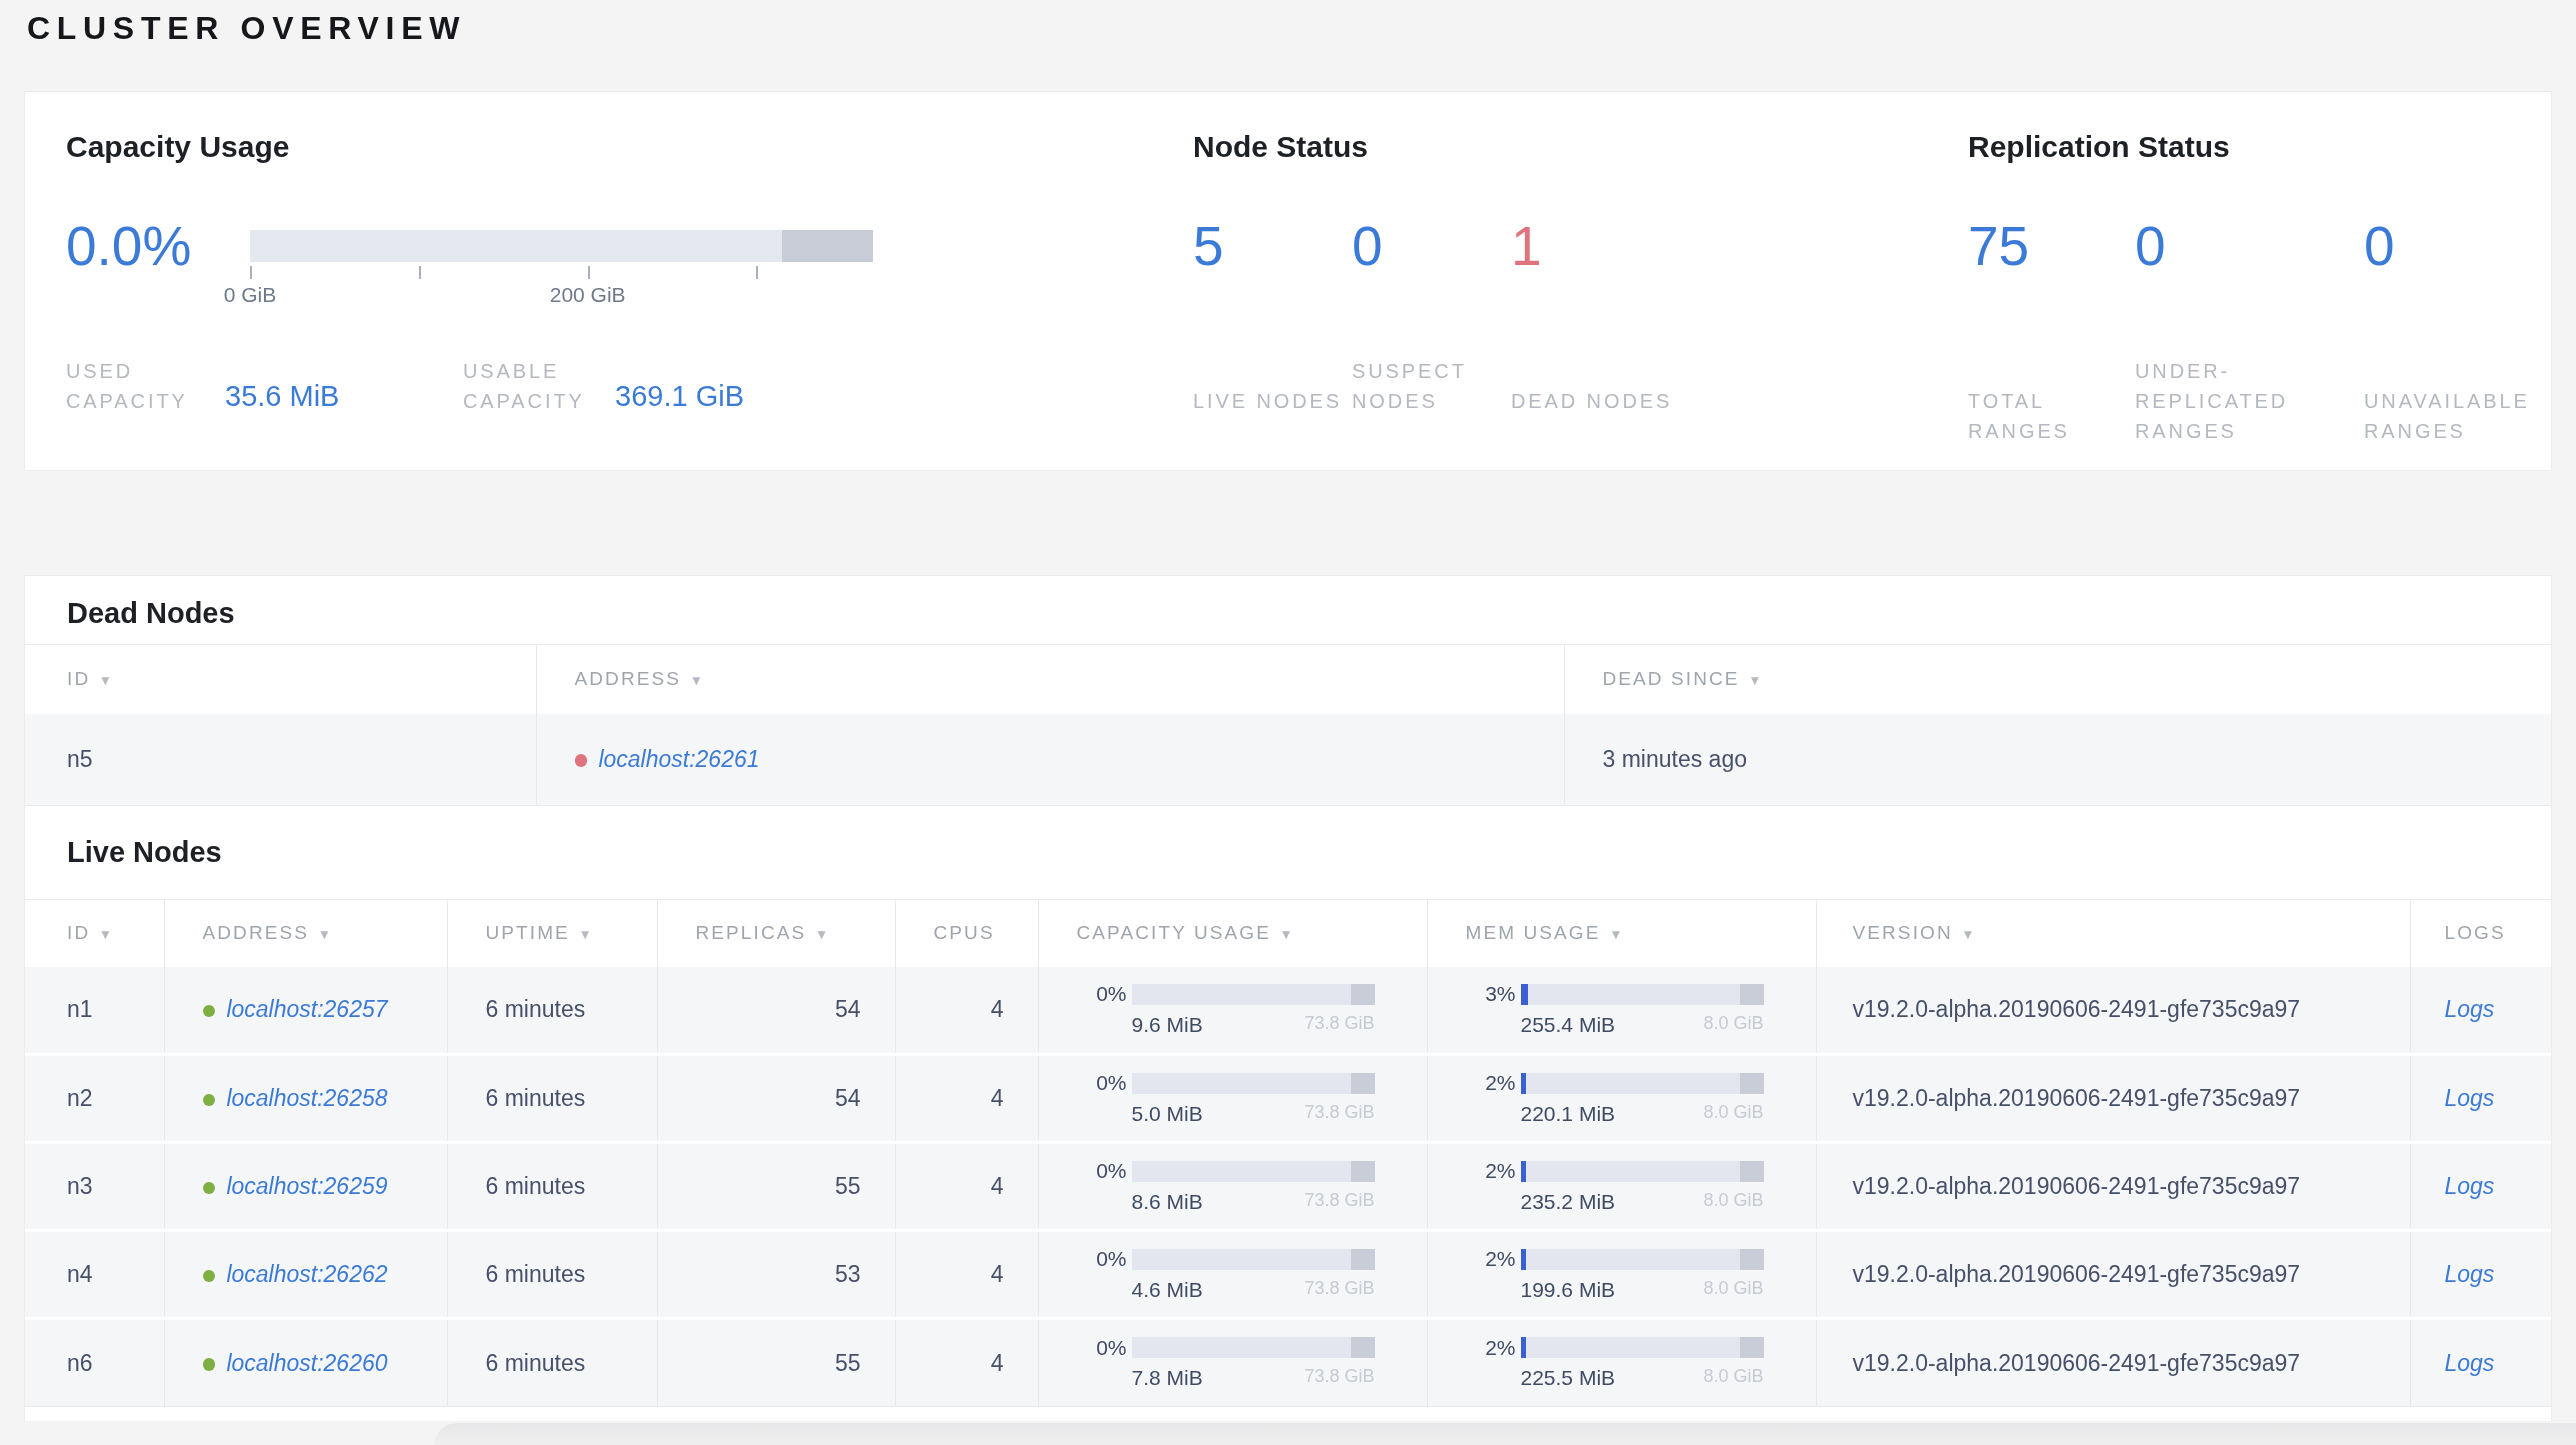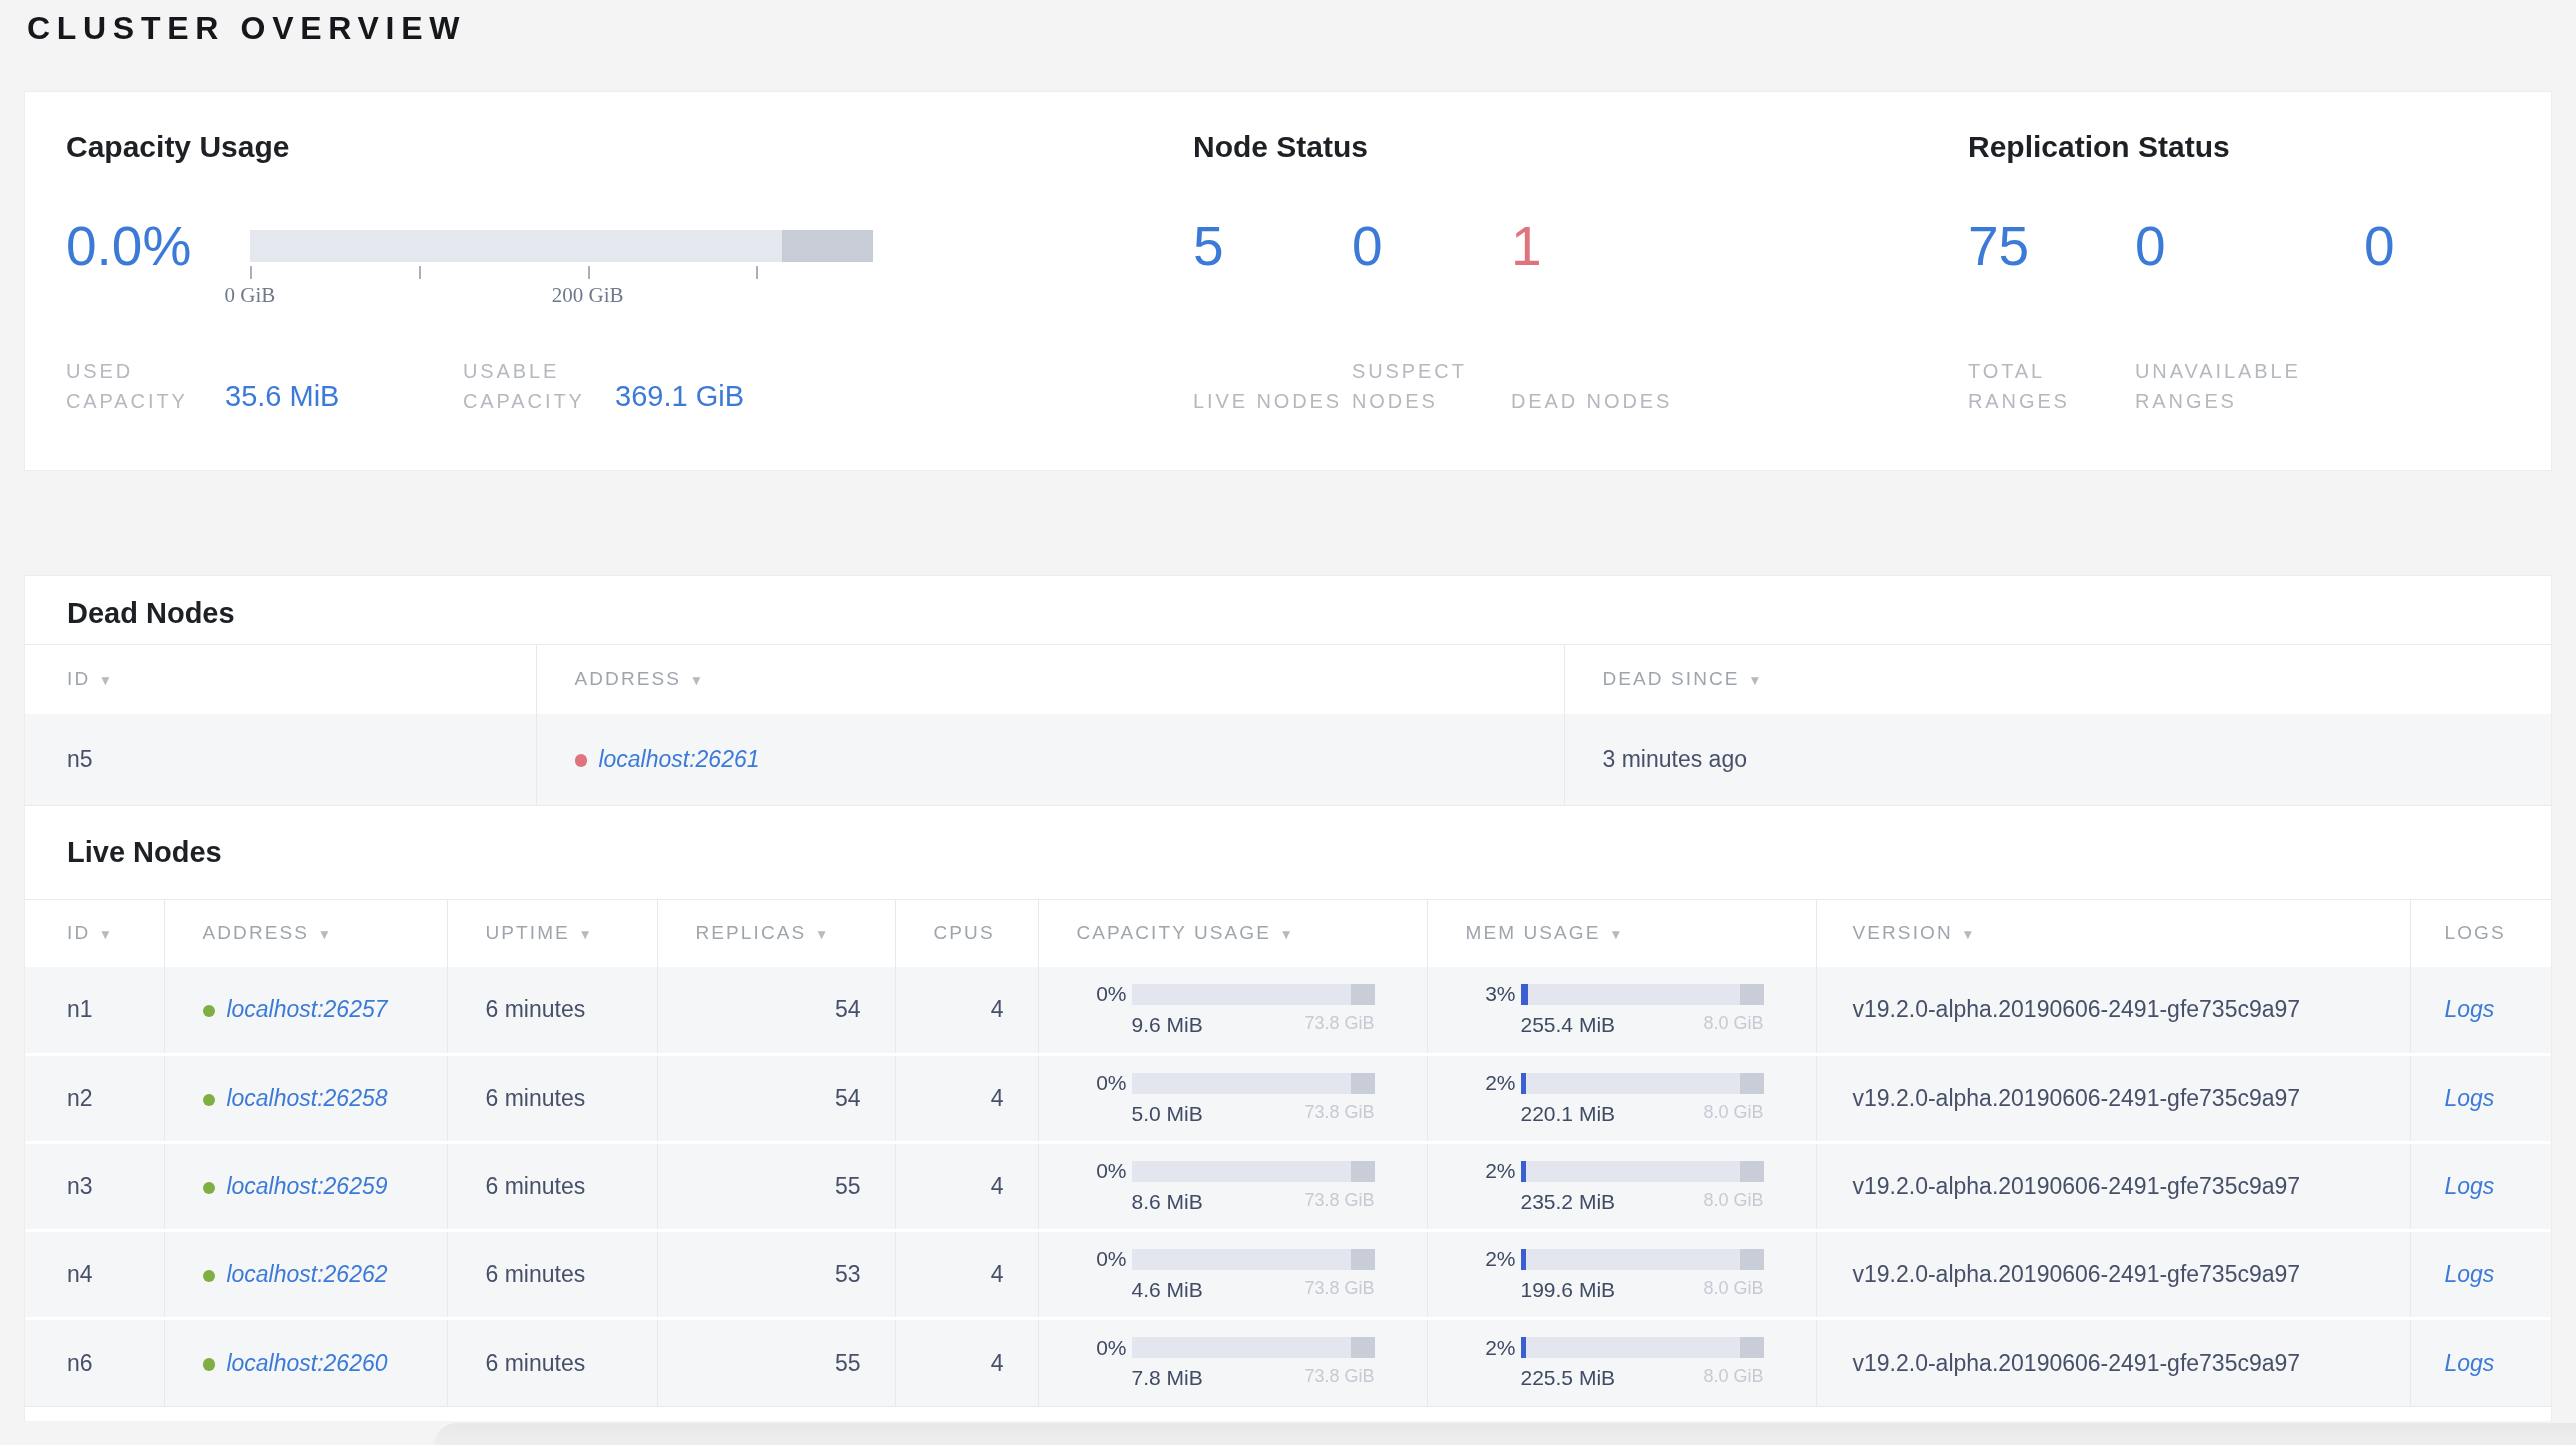--- a/index.html
+++ b/index.html
@@ -45,21 +45,21 @@
   .gauge-row { position:absolute; top:126px; left:0; display:flex; align-items:flex-start; }
   .gauge-pct { width:162px; font-size:55px; line-height:57px; color:#3b7ad6; }
   .gauge-bar-wrap { position:relative; margin-left:22px; margin-top:12.4px; width:623px; }
   .gauge-bar { position:relative; width:623px; height:32px; background:#e5e7ee; overflow:hidden; }
   .gauge-fill { position:absolute; left:0; top:0; bottom:0; background:#3b5fd1; }
   .gauge-reserved { position:absolute; right:0; top:0; bottom:0; background:#c8ccd6; }
   .tick { position:absolute; top:36px; width:1.9px; height:12.4px; background:#a9b0ba; }
   .tick.t0 { left:0%; } .tick.t1 { left:27.1%; } .tick.t2 { left:54.2%; } .tick.t3 { left:81.3%; }
   .tick-label {
     position:absolute; top:53px; transform:translateX(-50%);
-    font-size:21px; color:#6e798a; white-space:nowrap;font-family:Liberation Serif, serif;
+    font-size:21px; color:#6e798a; white-space:nowrap;
   }
   .tick-label.t0 { left:0%; } .tick-label.t2 { left:54.2%; }
 
   .cap-labels { position:absolute; top:264px; left:0; display:flex; align-items:flex-end; }
   .cap-labels .lbl { font-size:20px; letter-spacing:2.9px; line-height:30px; color:#b4b8bf; }
   .cap-labels .val { font-size:29px; color:#3b7ad6; padding-bottom:2.9px; }
   .cl1 { width:159px; } .cv1 { width:238px; } .cl2 { width:152px; }
 
   
   .view-bar {
@@ -174,20 +174,21 @@
 
     <div class="ov-section sec-repl">
       <div class="ov-heading">Replication Status</div>
       <div class="nums-row">
         <div class="stat-num w175">75</div>
         <div class="stat-num w240">0</div>
         <div class="stat-num">0</div>
       </div>
       <div class="labels-row">
         <div class="stat-label w175">TOTAL RANGES</div>
+        <div class="stat-label w240">UNDER-REPLICATED RANGES</div>
         <div class="stat-label w210">UNAVAILABLE RANGES</div>
       </div>
     </div>
   </div>
 
 
   <div class="tables-panel">
 
     <div class="section-heading dead-heading">Dead Nodes</div>
 

